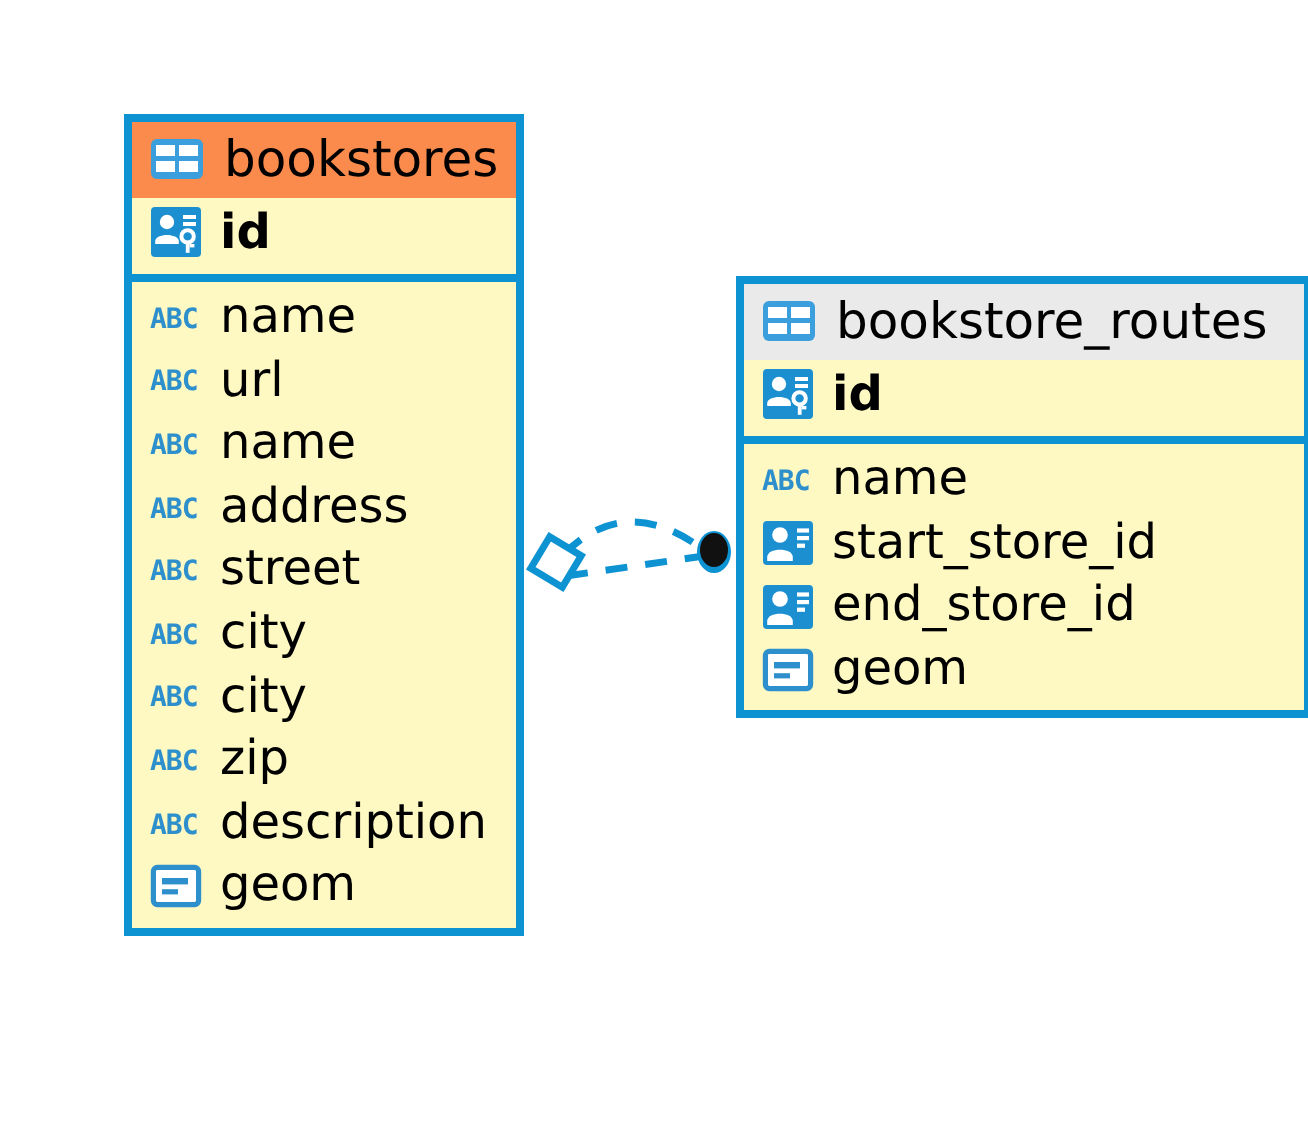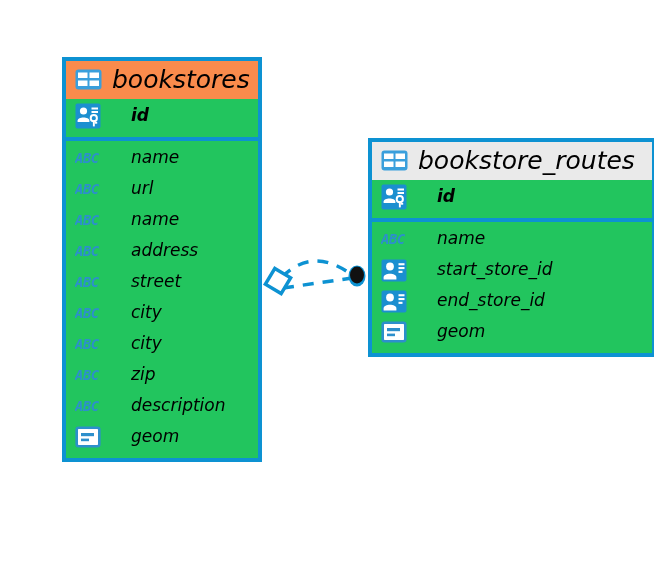--- a/index.html
+++ b/index.html
@@ -18,25 +18,24 @@
   #canvas {
     position: absolute;
     left: 0; top: 0;
     width: 654px;
     height: 570px;
   }
 
   
   .entity {
     position: absolute;
-    background: #22c55e;
+    background: #fef9c3;
     border: 4px solid #0d92d2;
     box-sizing: border-box;
     z-index: 3;
-    font-style: italic;
   }
 
   .entity-header {
     display: flex;
     align-items: center;
     box-sizing: border-box;
     padding: 5px 9px 5px 9px;
     gap: 10px;
   }
   .entity-header.orange { background: #fa8b4c; }
@@ -62,25 +61,24 @@
   .attr-row {
     display: flex;
     align-items: center;
     gap: 9px;
     padding: 2px 9px;
     min-height: 31px;
     box-sizing: border-box;
   }
 
   .attr-name {
-    font-size: 17px;
+    font-size: 24px;
     color: #000000;
     white-space: nowrap;
     line-height: 1.15;
-    margin-left: 21px;
   }
   .attr-name.pk {
     font-weight: bold;
   }
 
   .icon {
     flex: 0 0 auto;
     display: block;
   }
 

